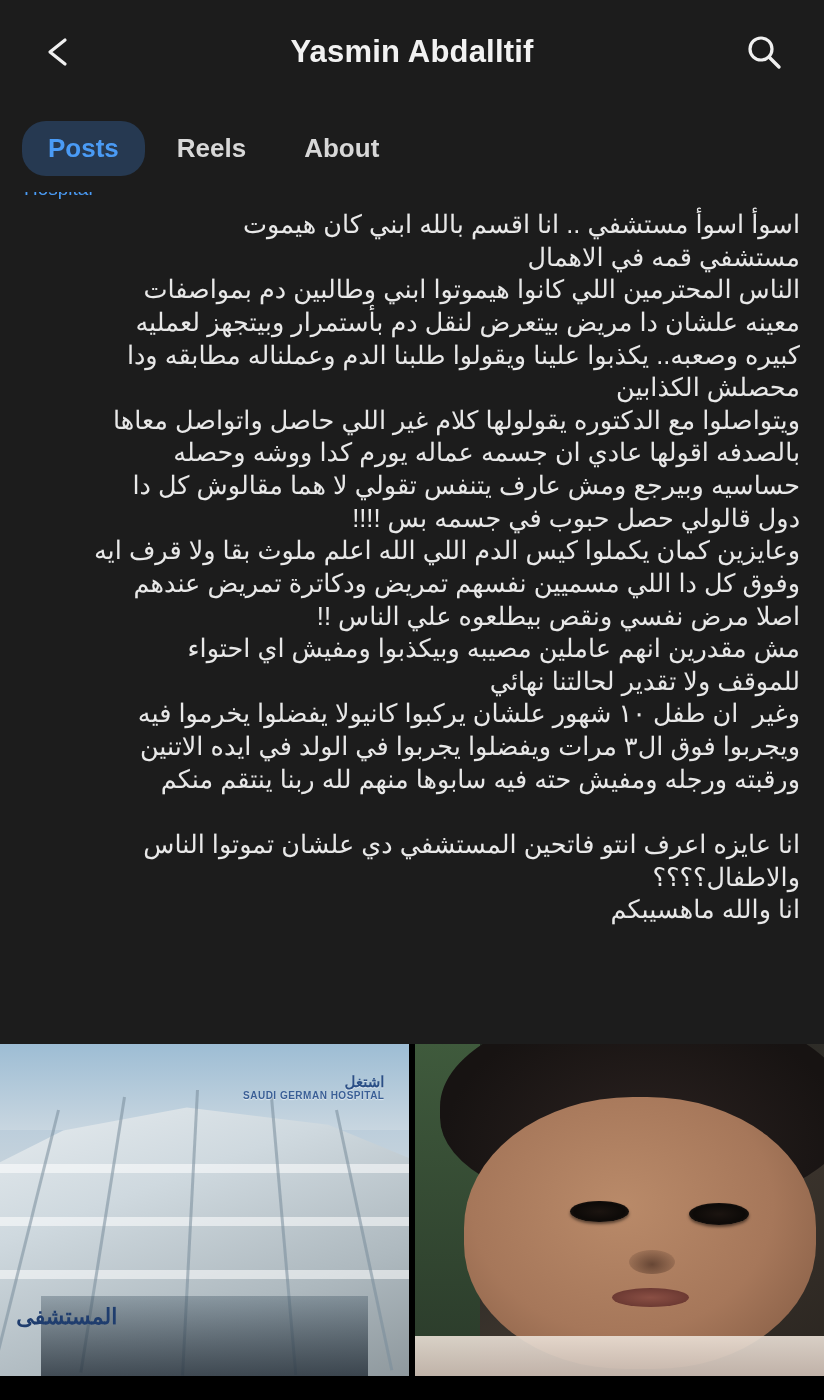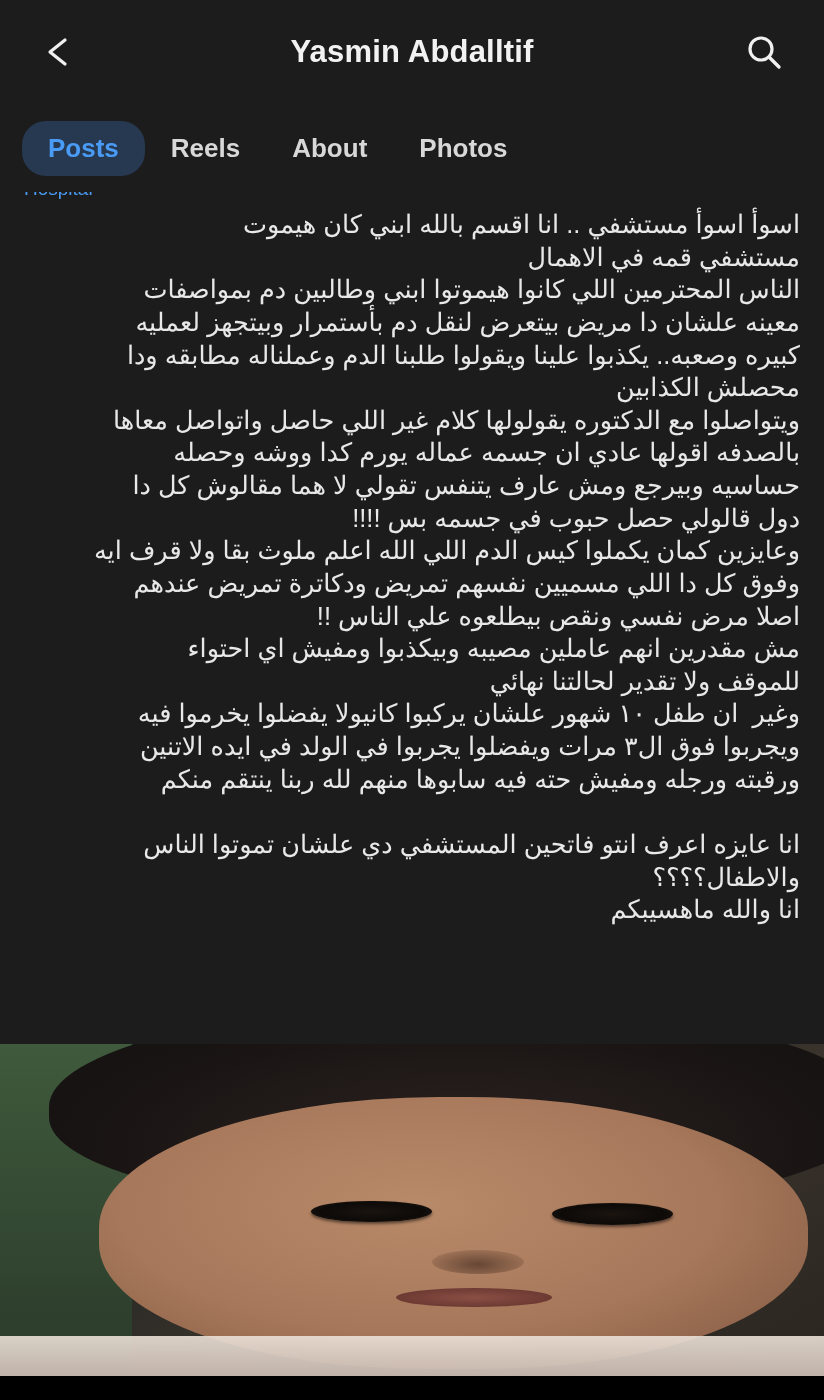--- a/index.html
+++ b/index.html
@@ -67,20 +67,21 @@
   
   .tabs {
     height: 88px;
     flex: 0 0 88px;
     background: #1c1c1c;
     display: flex;
     align-items: center;
     direction: ltr;
     padding-left: 22px;
     box-sizing: border-box;
+    gap: 6px;
   }
   .tab {
     font-size: 26px;
     font-weight: 700;
     color: #d8d8d8;
     padding: 12px 26px;
     border-radius: 24px;
     cursor: pointer;
     white-space: nowrap;
   }
@@ -265,21 +266,20 @@
         <circle cx="16" cy="16" r="11" fill="none" stroke="#f0f0f0" stroke-width="3.2"></circle>
         <line x1="24" y1="24" x2="34" y2="34" stroke="#f0f0f0" stroke-width="3.4" stroke-linecap="round"></line>
       </svg>
     </div>
   </div>
 
   <div class="tabs">
     <div class="tab active">Posts</div>
     <div class="tab">Reels</div>
     <div class="tab">About</div>
-    <div class="tab">Photos</div>
   </div>
 
   <div class="post-body">
     <div class="clipped-line">Hospital</div>
     <div class="post-text">اسوأ اسوأ مستشفي .. انا اقسم بالله ابني كان هيموت
 مستشفي قمه في الاهمال
 الناس المحترمين اللي كانوا هيموتوا ابني وطالبين دم بمواصفات
 معينه علشان دا مريض بيتعرض لنقل دم بأستمرار وبيتجهز لعمليه
 كبيره وصعبه.. يكذبوا علينا ويقولوا طلبنا الدم وعملناله مطابقه ودا
 محصلش الكذابين
@@ -296,20 +296,40 @@
 ويجربوا فوق ال٣ مرات ويفضلوا يجربوا في الولد في ايده الاتنين
 ورقبته ورجله ومفيش حته فيه سابوها منهم لله ربنا ينتقم منكم
 
 انا عايزه اعرف انتو فاتحين المستشفي دي علشان تموتوا الناس
 والاطفال؟؟؟؟
 انا والله ماهسيبكم</div>
   </div>
 
   <div class="media">
     <div class="media-cell">
+      <div class="hospital">
+        <div class="hosp-sky"></div>
+        <div class="hosp-building"></div>
+        <div class="hosp-band" style="top:36%"></div>
+        <div class="hosp-band" style="top:52%"></div>
+        <div class="hosp-band" style="top:68%"></div>
+        <div class="hosp-diag" style="left:14%; top:20%; height:80%; transform:rotate(14deg)"></div>
+        <div class="hosp-diag" style="left:30%; top:16%; height:84%; transform:rotate(9deg)"></div>
+        <div class="hosp-diag" style="left:48%; top:14%; height:86%; transform:rotate(3deg)"></div>
+        <div class="hosp-diag" style="left:66%; top:16%; height:84%; transform:rotate(-5deg)"></div>
+        <div class="hosp-diag" style="left:82%; top:20%; height:80%; transform:rotate(-12deg)"></div>
+        <div class="hosp-entrance"></div>
+        <div class="hosp-sign">
+          <span>اشتغل</span>
+          <small>SAUDI GERMAN HOSPITAL</small>
+        </div>
+        <div class="hosp-lower-sign">المستشفى</div>
+      </div>
+    </div>
+    <div class="media-cell">
       <div class="baby">
         <div class="baby-bg-green"></div>
         <div class="baby-hair"></div>
         <div class="baby-face">
           <div class="eye left"></div>
           <div class="eye right"></div>
           <div class="nose"></div>
           <div class="mouth"></div>
         </div>
         <div class="baby-cloth"></div>

